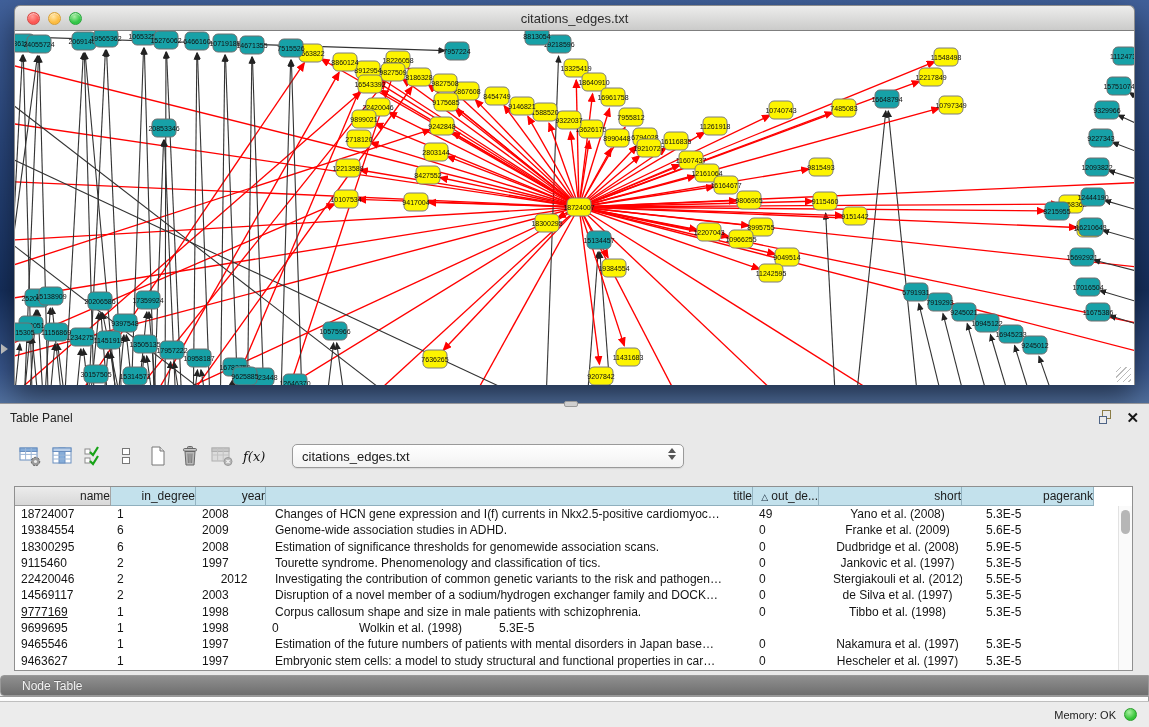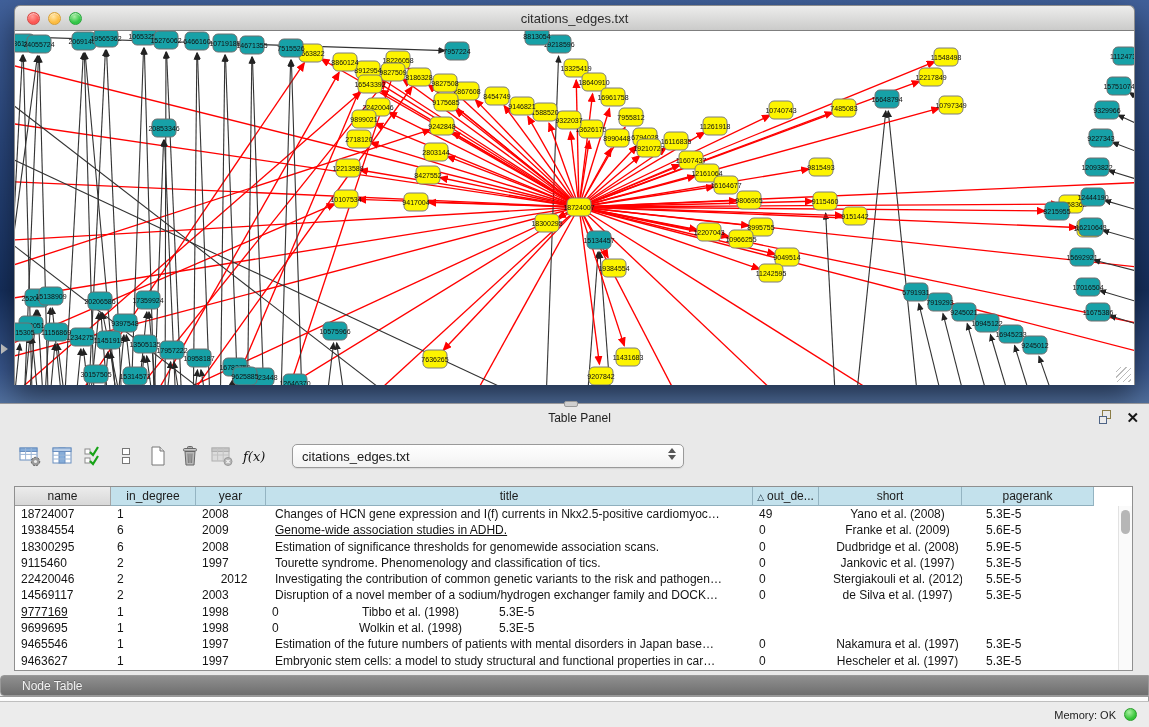--- a/index.html
+++ b/index.html
@@ -50,21 +50,21 @@
     border-top:5px solid transparent; border-bottom:5px solid transparent;
     border-left:7px solid #cfcfcf;
   }
   
   .table-panel { position:absolute; left:0; top:403px; width:1149px; height:324px; background:#e9e9e9; border-top:1px solid #97979a; }
   .divider-handle {
     position:absolute; left:564px; top:-3px; width:14px; height:6px;
     background:#cfcfcf; border:1px solid #9a9a9a; border-radius:2px;
   }
   .panel-header { position:relative; height:28px; }
-  .panel-title { font-size:12px; color:#222; line-height:28px; padding-left:10px;text-align:center; }
+  .panel-title { font-size:12px; color:#222; line-height:28px; padding-left:10px; }
   .panel-actions { position:absolute; right:10px; top:6px; display:flex; align-items:center; gap:12px; }
   .float-icon { position:relative; width:15px; height:15px; }
   .float-icon .sq1 { position:absolute; left:3px; top:0; width:9px; height:9px; border:1.5px solid #8b7d46; background:transparent; }
   .float-icon .sq2 { position:absolute; left:0; top:6px; width:8px; height:8px; border:1.5px solid #4e6486; background:#ececec; }
   .close-icon { font-size:15px; font-weight:bold; color:#161616; line-height:15px; cursor:default; }
   .toolbar { position:absolute; left:14px; top:36px; height:32px; display:flex; align-items:center; }
   .tool-btn { width:32px; height:30px; display:flex; align-items:center; justify-content:center; }
   .combo {
     margin-left:22px; width:392px; height:24px; border:1px solid #9a9a9a; border-radius:5px;
     background:linear-gradient(#ffffff,#f2f2f2); display:flex; align-items:center;
@@ -72,21 +72,21 @@
     box-shadow:0 1px 1px rgba(0,0,0,.08);
   }
   .combo-arrows { position:absolute; right:7px; top:3px; display:flex; flex-direction:column; gap:2px; }
   .combo-arrows .up    { width:0;height:0;border-left:4px solid transparent;border-right:4px solid transparent;border-bottom:5px solid #555; }
   .combo-arrows .down  { width:0;height:0;border-left:4px solid transparent;border-right:4px solid transparent;border-top:5px solid #555; }
   
   .grid-wrap { position:absolute; left:14px; top:82px; width:1119px; height:185px; background:#ffffff; border:1px solid #8f8f8f; overflow:hidden; }
   .grid-header { display:flex; height:19px; background:#fff; }
   .gh-cell {
     height:19px; background:#C3E1EC; border-right:1px solid #94b4c2; border-bottom:1px solid #8fafbd;
-    font-size:12px; color:#1c1c1c; text-align:center; line-height:18px;
+    font-size:12px; color:#1c1c1c; text-align:right; line-height:18px;
     overflow:hidden; white-space:nowrap; flex:0 0 auto;
   }
   .gh-cell.first { background:linear-gradient(#ececec,#d8d8d8); border-right:1px solid #a5a5a5; border-bottom:1px solid #9a9a9a; }
   .sort-glyph { font-size:9px; margin-right:3px; color:#123; }
   .grid-body { position:relative; }
   .grid-row { display:flex; height:16.3px; background:#fff; }
   .gb-cell {
     font-size:12px; color:#141414; line-height:16px; overflow:hidden; white-space:nowrap;
     flex:0 0 auto; padding-left:6px;
   }
@@ -866,21 +866,21 @@
           <div class="gb-cell c2" style="width: 70px;">2008</div>
           <div class="gb-cell c3" style="width: 487px;">Changes of HCN gene expression and I(f) currents in Nkx2.5-positive cardiomyoc…</div>
           <div class="gb-cell c4" style="width: 66px;">49</div>
           <div class="gb-cell c5" style="width: 143px;">Yano et al. (2008)</div>
           <div class="gb-cell c6" style="width: 132px;">5.3E-5</div>
         </div>
         <div class="grid-row">
           <div class="gb-cell c0" style="width: 96px;">19384554</div>
           <div class="gb-cell c1" style="width: 85px;">6</div>
           <div class="gb-cell c2" style="width: 70px;">2009</div>
-          <div class="gb-cell c3" style="width: 487px; text-decoration: underline;">Genome-wide association studies in ADHD.</div>
+          <div class="gb-cell c3" style="width: 487px;">Genome-wide association studies in ADHD.</div>
           <div class="gb-cell c4" style="width: 66px;">0</div>
           <div class="gb-cell c5" style="width: 143px;">Franke et al. (2009)</div>
           <div class="gb-cell c6" style="width: 132px;">5.6E-5</div>
         </div>
         <div class="grid-row">
           <div class="gb-cell c0" style="width: 96px;">18300295</div>
           <div class="gb-cell c1" style="width: 85px;">6</div>
           <div class="gb-cell c2" style="width: 70px;">2008</div>
           <div class="gb-cell c3" style="width: 487px;">Estimation of significance thresholds for genomewide association scans.</div>
           <div class="gb-cell c4" style="width: 66px;">0</div>
@@ -911,20 +911,21 @@
           <div class="gb-cell c2" style="width: 70px;">2003</div>
           <div class="gb-cell c3" style="width: 487px;">Disruption of a novel member of a sodium/hydrogen exchanger family and DOCK…</div>
           <div class="gb-cell c4" style="width: 66px;">0</div>
           <div class="gb-cell c5" style="width: 143px;">de Silva et al. (1997)</div>
           <div class="gb-cell c6" style="width: 132px;">5.3E-5</div>
         </div>
         <div class="grid-row">
           <div class="gb-cell c0" style="width: 96px; text-decoration: underline;">9777169</div>
           <div class="gb-cell c1" style="width: 85px;">1</div>
           <div class="gb-cell c2" style="width: 70px;">1998</div>
+          <div class="gb-cell c3" style="width: 487px;">Corpus callosum shape and size in male patients with schizophrenia.</div>
           <div class="gb-cell c4" style="width: 66px;">0</div>
           <div class="gb-cell c5" style="width: 143px;">Tibbo et al. (1998)</div>
           <div class="gb-cell c6" style="width: 132px;">5.3E-5</div>
         </div>
         <div class="grid-row">
           <div class="gb-cell c0" style="width: 96px;">9699695</div>
           <div class="gb-cell c1" style="width: 85px;">1</div>
           <div class="gb-cell c2" style="width: 70px;">1998</div>
           <div class="gb-cell c4" style="width: 66px;">0</div>
           <div class="gb-cell c5" style="width: 143px;">Wolkin et al. (1998)</div>

